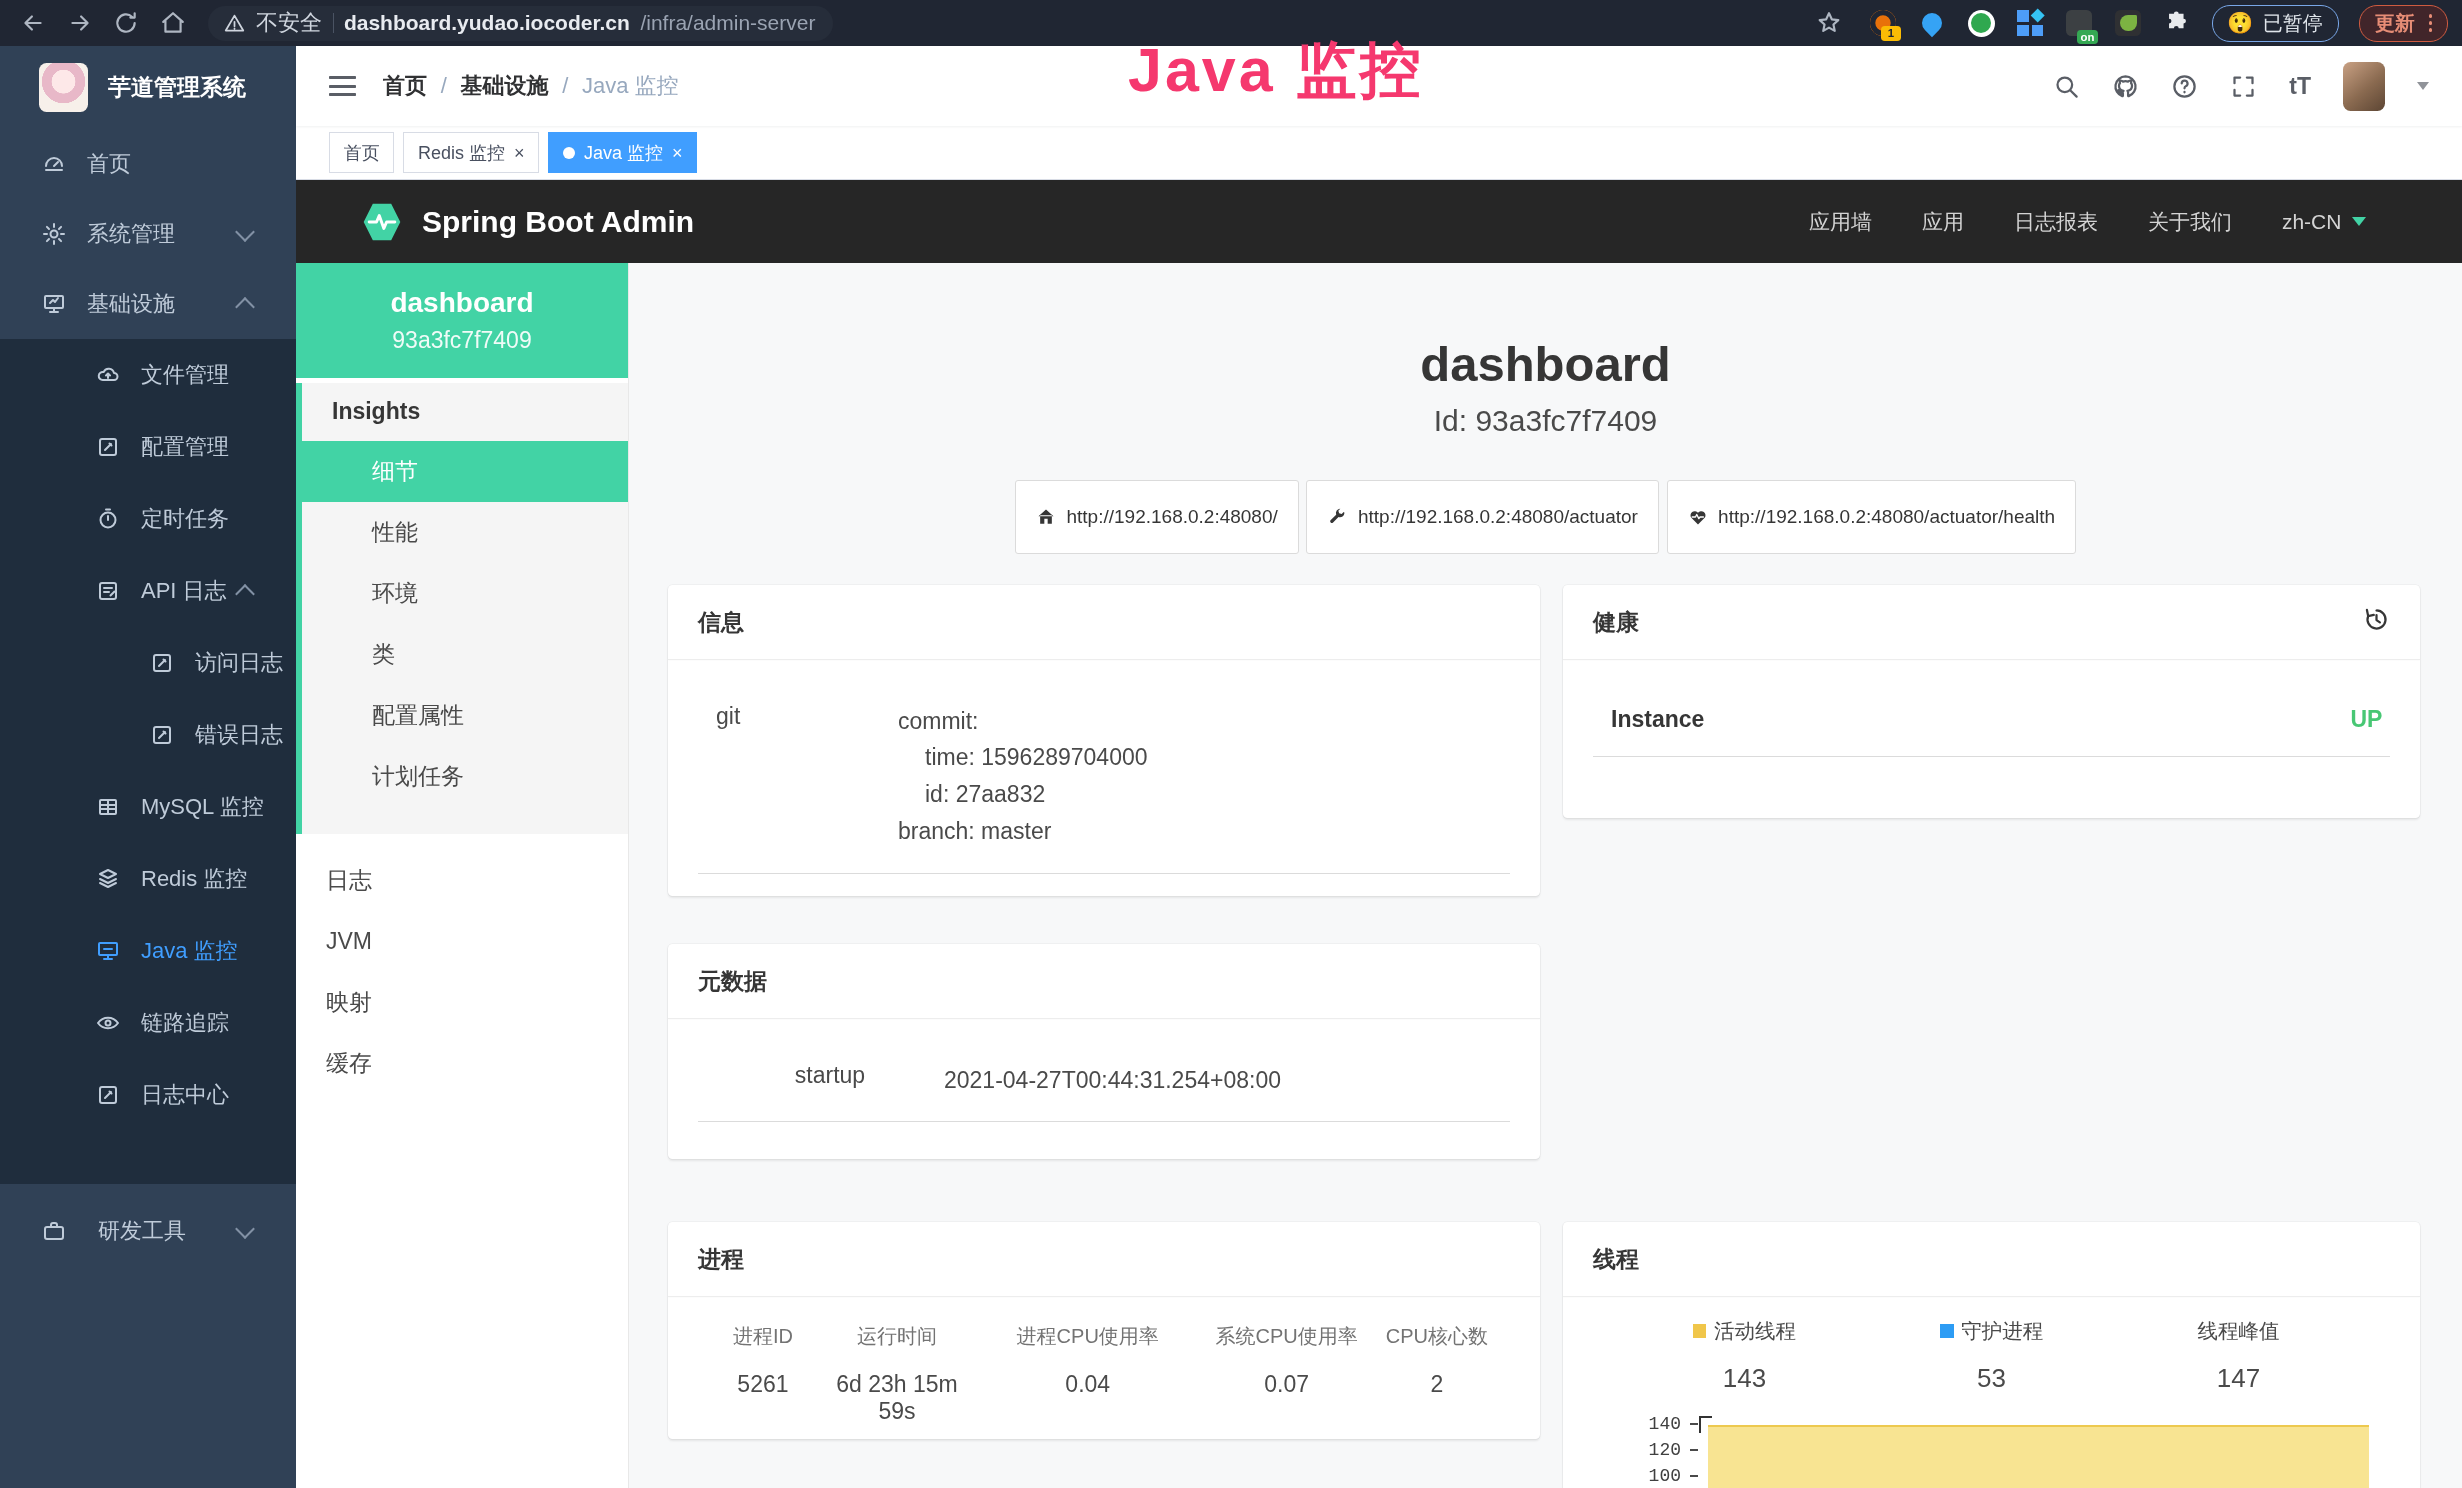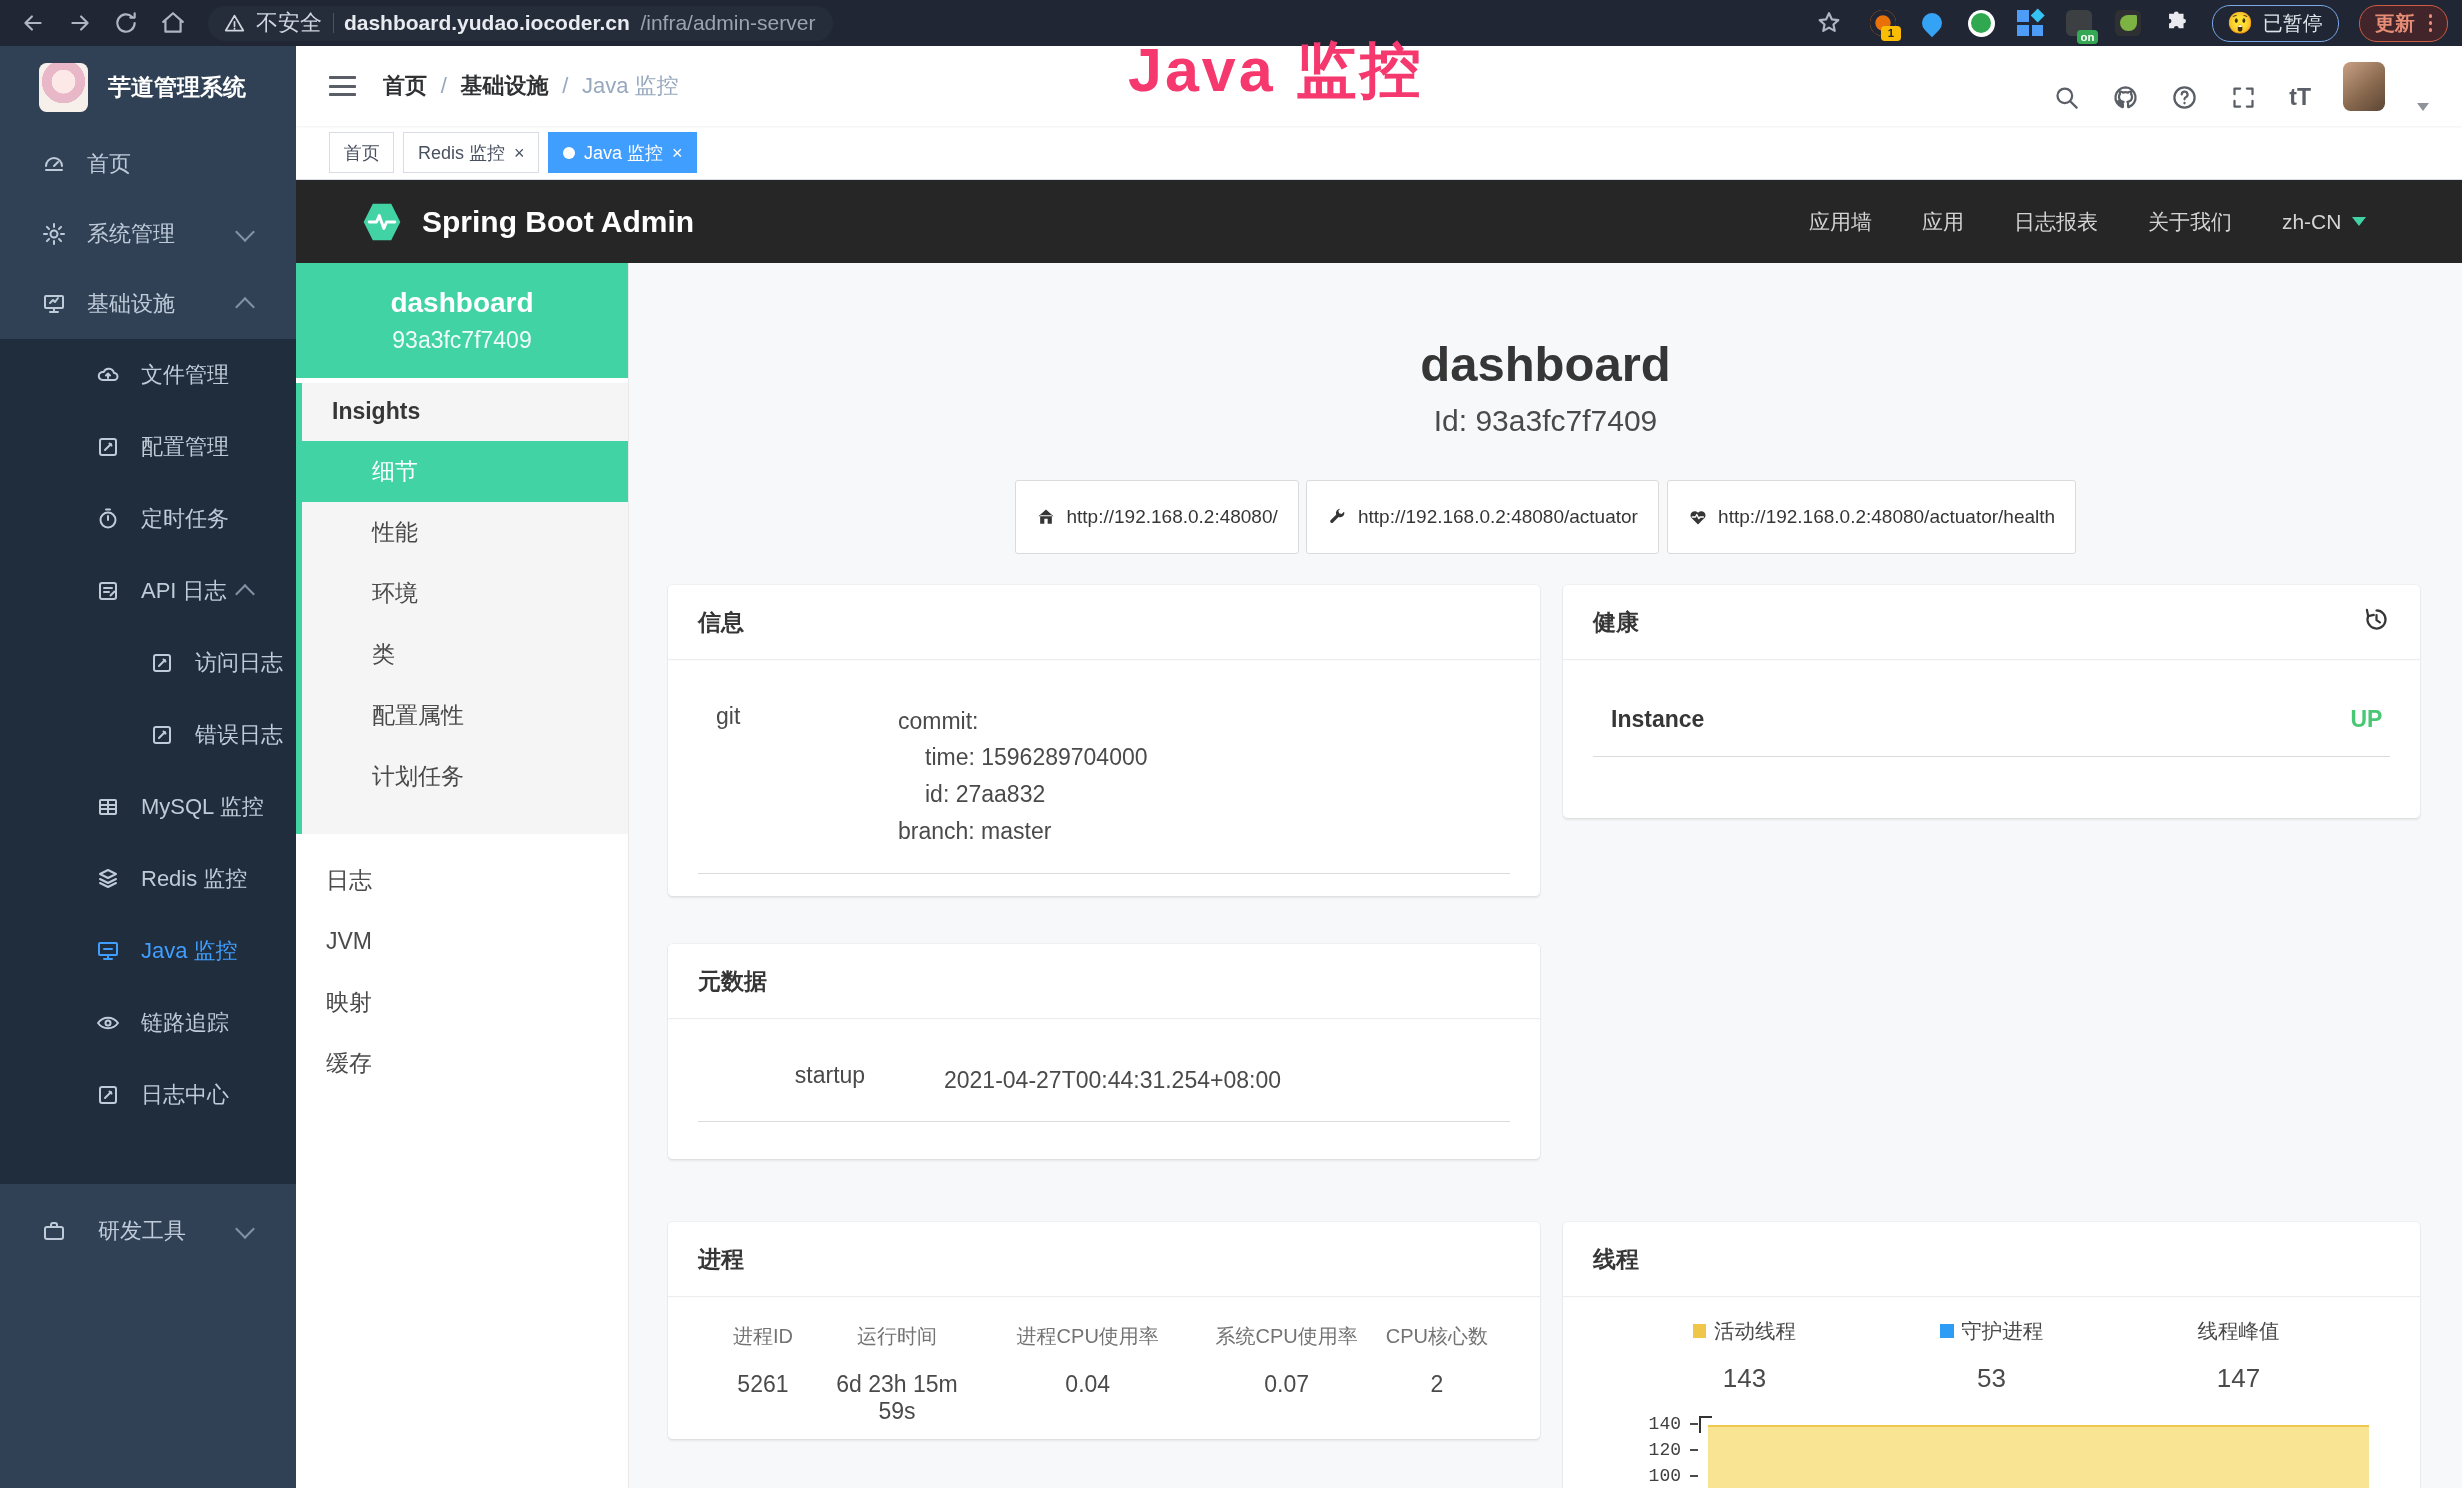--- a/index.html
+++ b/index.html
@@ -61,21 +61,21 @@
   .main-col { flex:1; display:flex; flex-direction:column; min-width:0; }
 
   
   .navbar { height:80px; background:#fff; display:flex; align-items:center; padding:0 33px; gap:27px; box-shadow:0 0.8px 3px rgba(0,21,41,.08); position:relative; z-index:3; }
   .hamburger { display:flex; flex-direction:column; gap:5.3px; cursor:pointer; }
   .hamburger i { width:27px; height:3px; background:#5a5e66; border-radius:0.8px; }
   .breadcrumb { display:flex; align-items:center; gap:13.7px; font-size:22px; }
   .bc-link { color:#303133; font-weight:600; cursor:pointer; }
   .bc-sep { color:#97a8be; }
   .bc-current { color:#97a8be; }
-  .nav-tools { margin-left:auto; display:flex; align-items:flex-end; gap:32px; color:#5a5e66; }
+  .nav-tools { margin-left:auto; display:flex; align-items:center; gap:32px; color:#5a5e66; }
   .tool { display:flex; align-items:center; justify-content:center; cursor:pointer; }
   .tool svg { width:27px; height:27px; }
   .tsize { font-size:23px; font-weight:700; color:#5a5e66; }
   .avatar { width:42px; height:49px; border-radius:7.6px; background:linear-gradient(140deg,#c9a184 0%,#8a6a50 55%,#5d4634 100%); }
   .caret { width:0; height:0; border-left:6.8px solid transparent; border-right:6.8px solid transparent; border-top:8.3px solid #909399; }
 
   
   .tagbar { height:53px; background:#fff; border-bottom:0.8px solid #d8dce5; display:flex; align-items:center; padding:0 33px; gap:9px; position:relative; z-index:2; }
   .tag { height:39px; display:inline-flex; align-items:center; gap:9px; padding:0 13.7px; border:0.8px solid #d8dce5; background:#fff; color:#495060; font-size:18px; cursor:pointer; }
   .tag .x { font-size:18px; line-height:1; }

